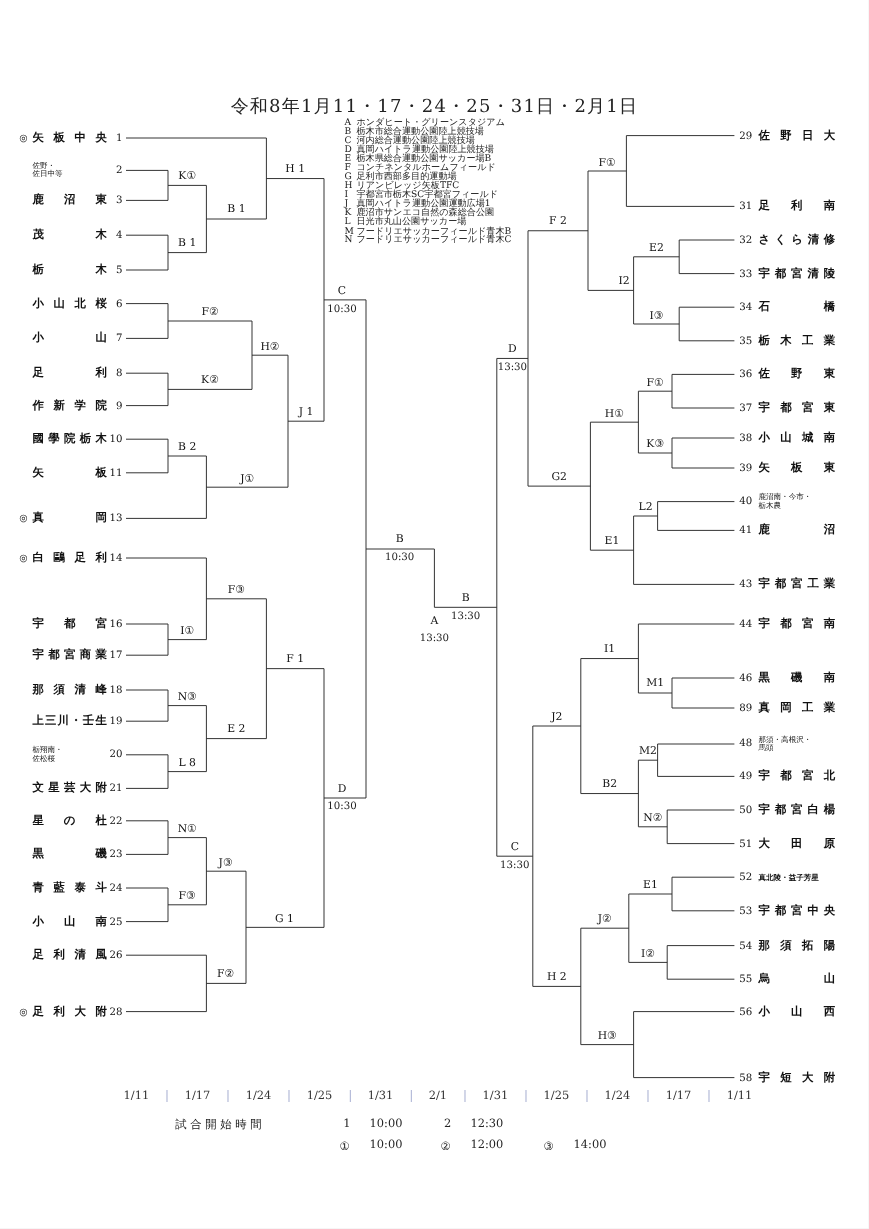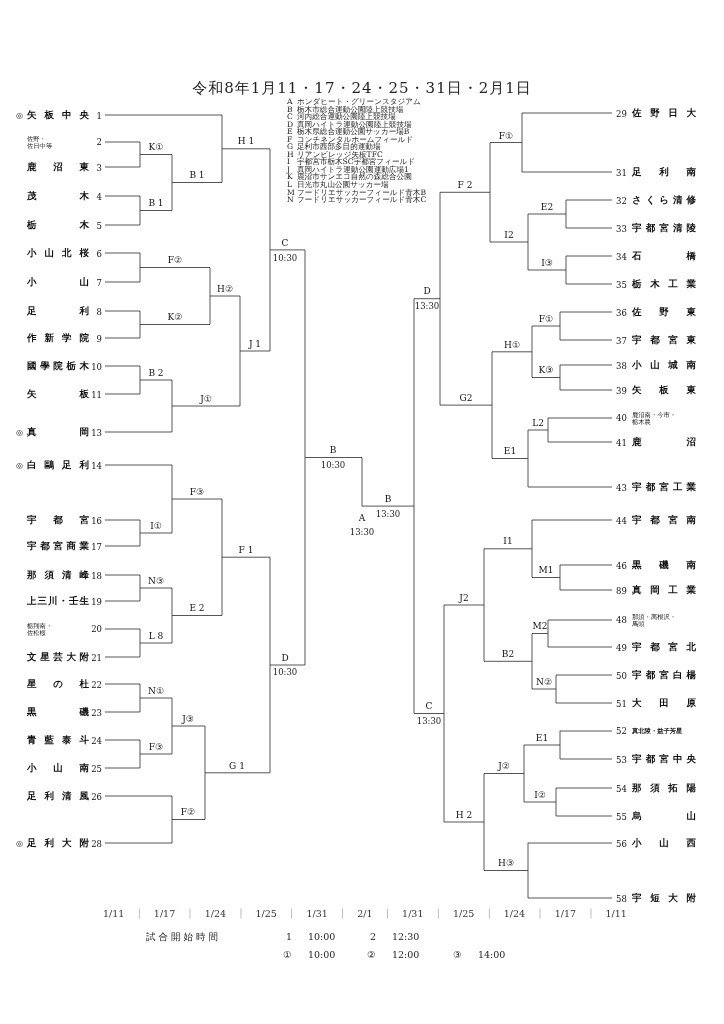--- a/index.html
+++ b/index.html
@@ -370,21 +370,21 @@
   <div class="ml" style="left:285px;top:658px">D</div>
   <div class="ml time" style="left:285px;top:672px">10:30</div>
   <div class="ml" style="left:333px;top:450px">B</div>
   <div class="ml time" style="left:333px;top:465px">10:30</div>
   <div class="ml" style="left:362px;top:518px">A</div>
   <div class="ml time" style="left:362px;top:532px">13:30</div>
 
   <div class="ml" style="left:506px;top:136px">F①</div>
   <div class="ml" style="left:465px;top:185px">F 2</div>
   <div class="ml" style="left:547px;top:207px">E2</div>
-  <div class="ml" style="left:509px;top:235px">I2</div>
+  <div class="ml" style="left:520px;top:235px">I2</div>
   <div class="ml" style="left:547px;top:263px">I③</div>
   <div class="ml" style="left:427px;top:291px">D</div>
   <div class="ml time" style="left:427px;top:306px">13:30</div>
   <div class="ml" style="left:546px;top:319px">F①</div>
   <div class="ml" style="left:512px;top:345px">H①</div>
   <div class="ml" style="left:546px;top:370px">K③</div>
   <div class="ml" style="left:466px;top:398px">G2</div>
   <div class="ml" style="left:538px;top:423px">L2</div>
   <div class="ml" style="left:510px;top:451px">E1</div>
   <div class="ml" style="left:388px;top:499px">B</div>

